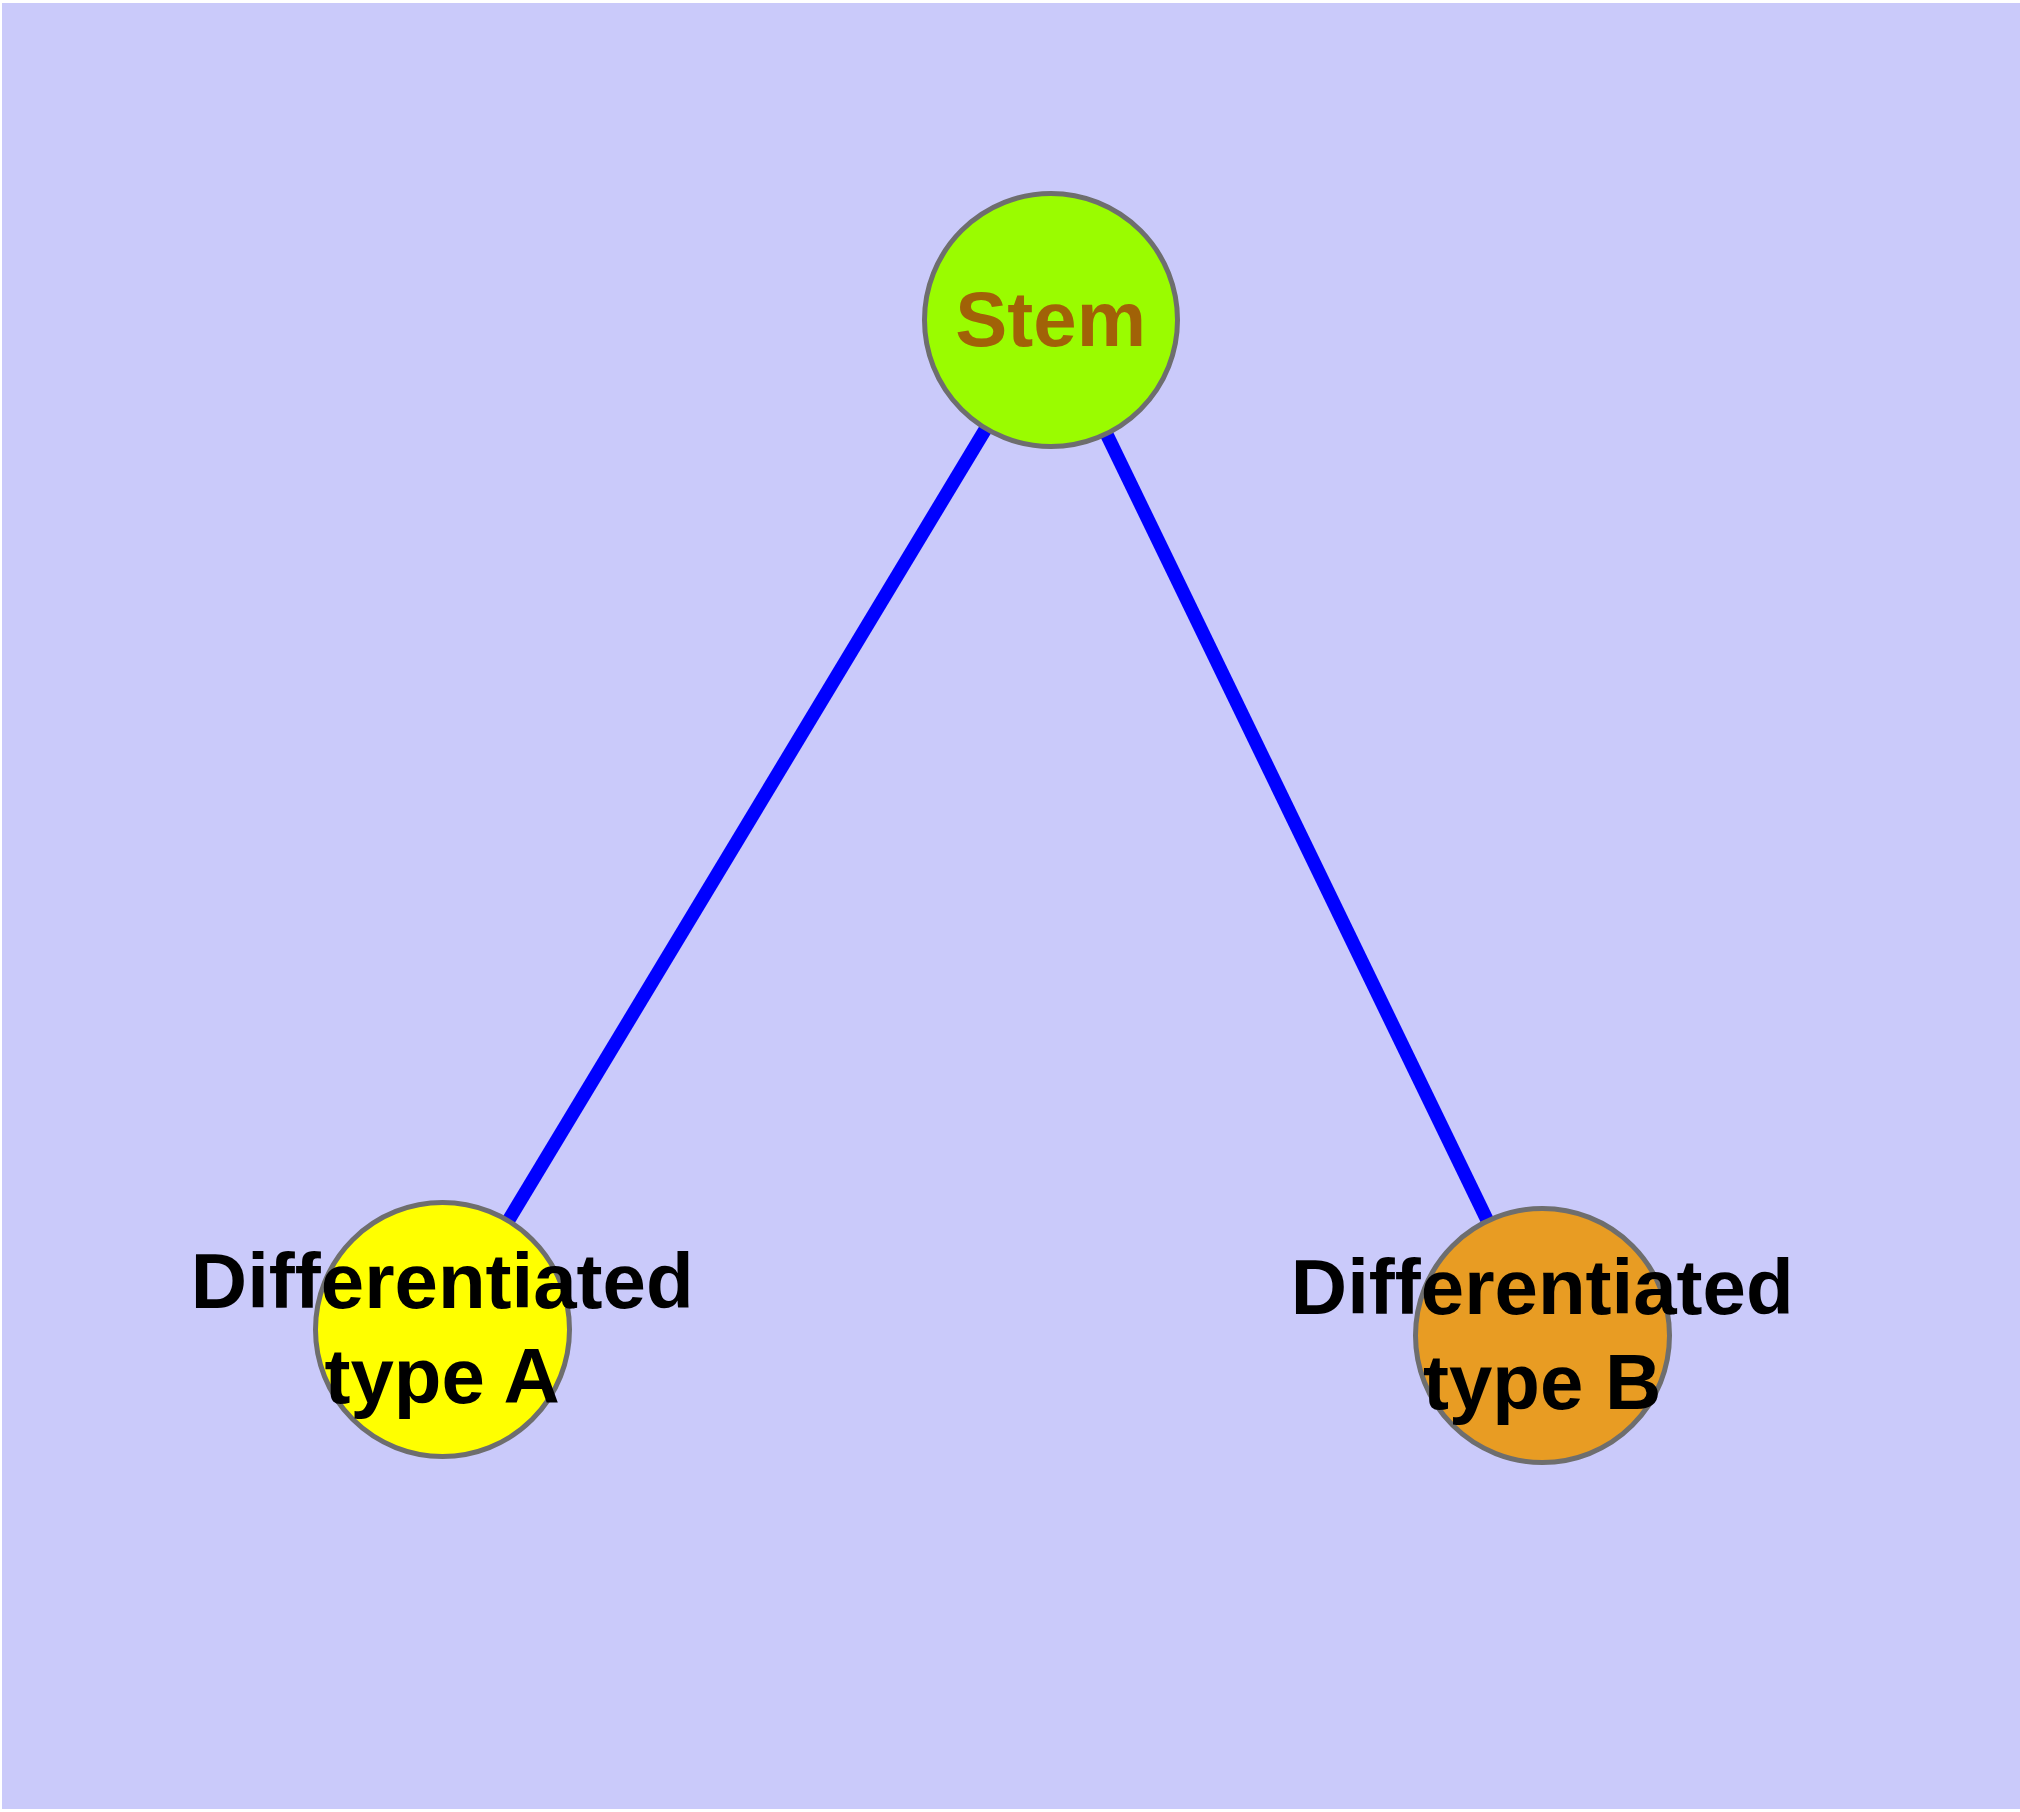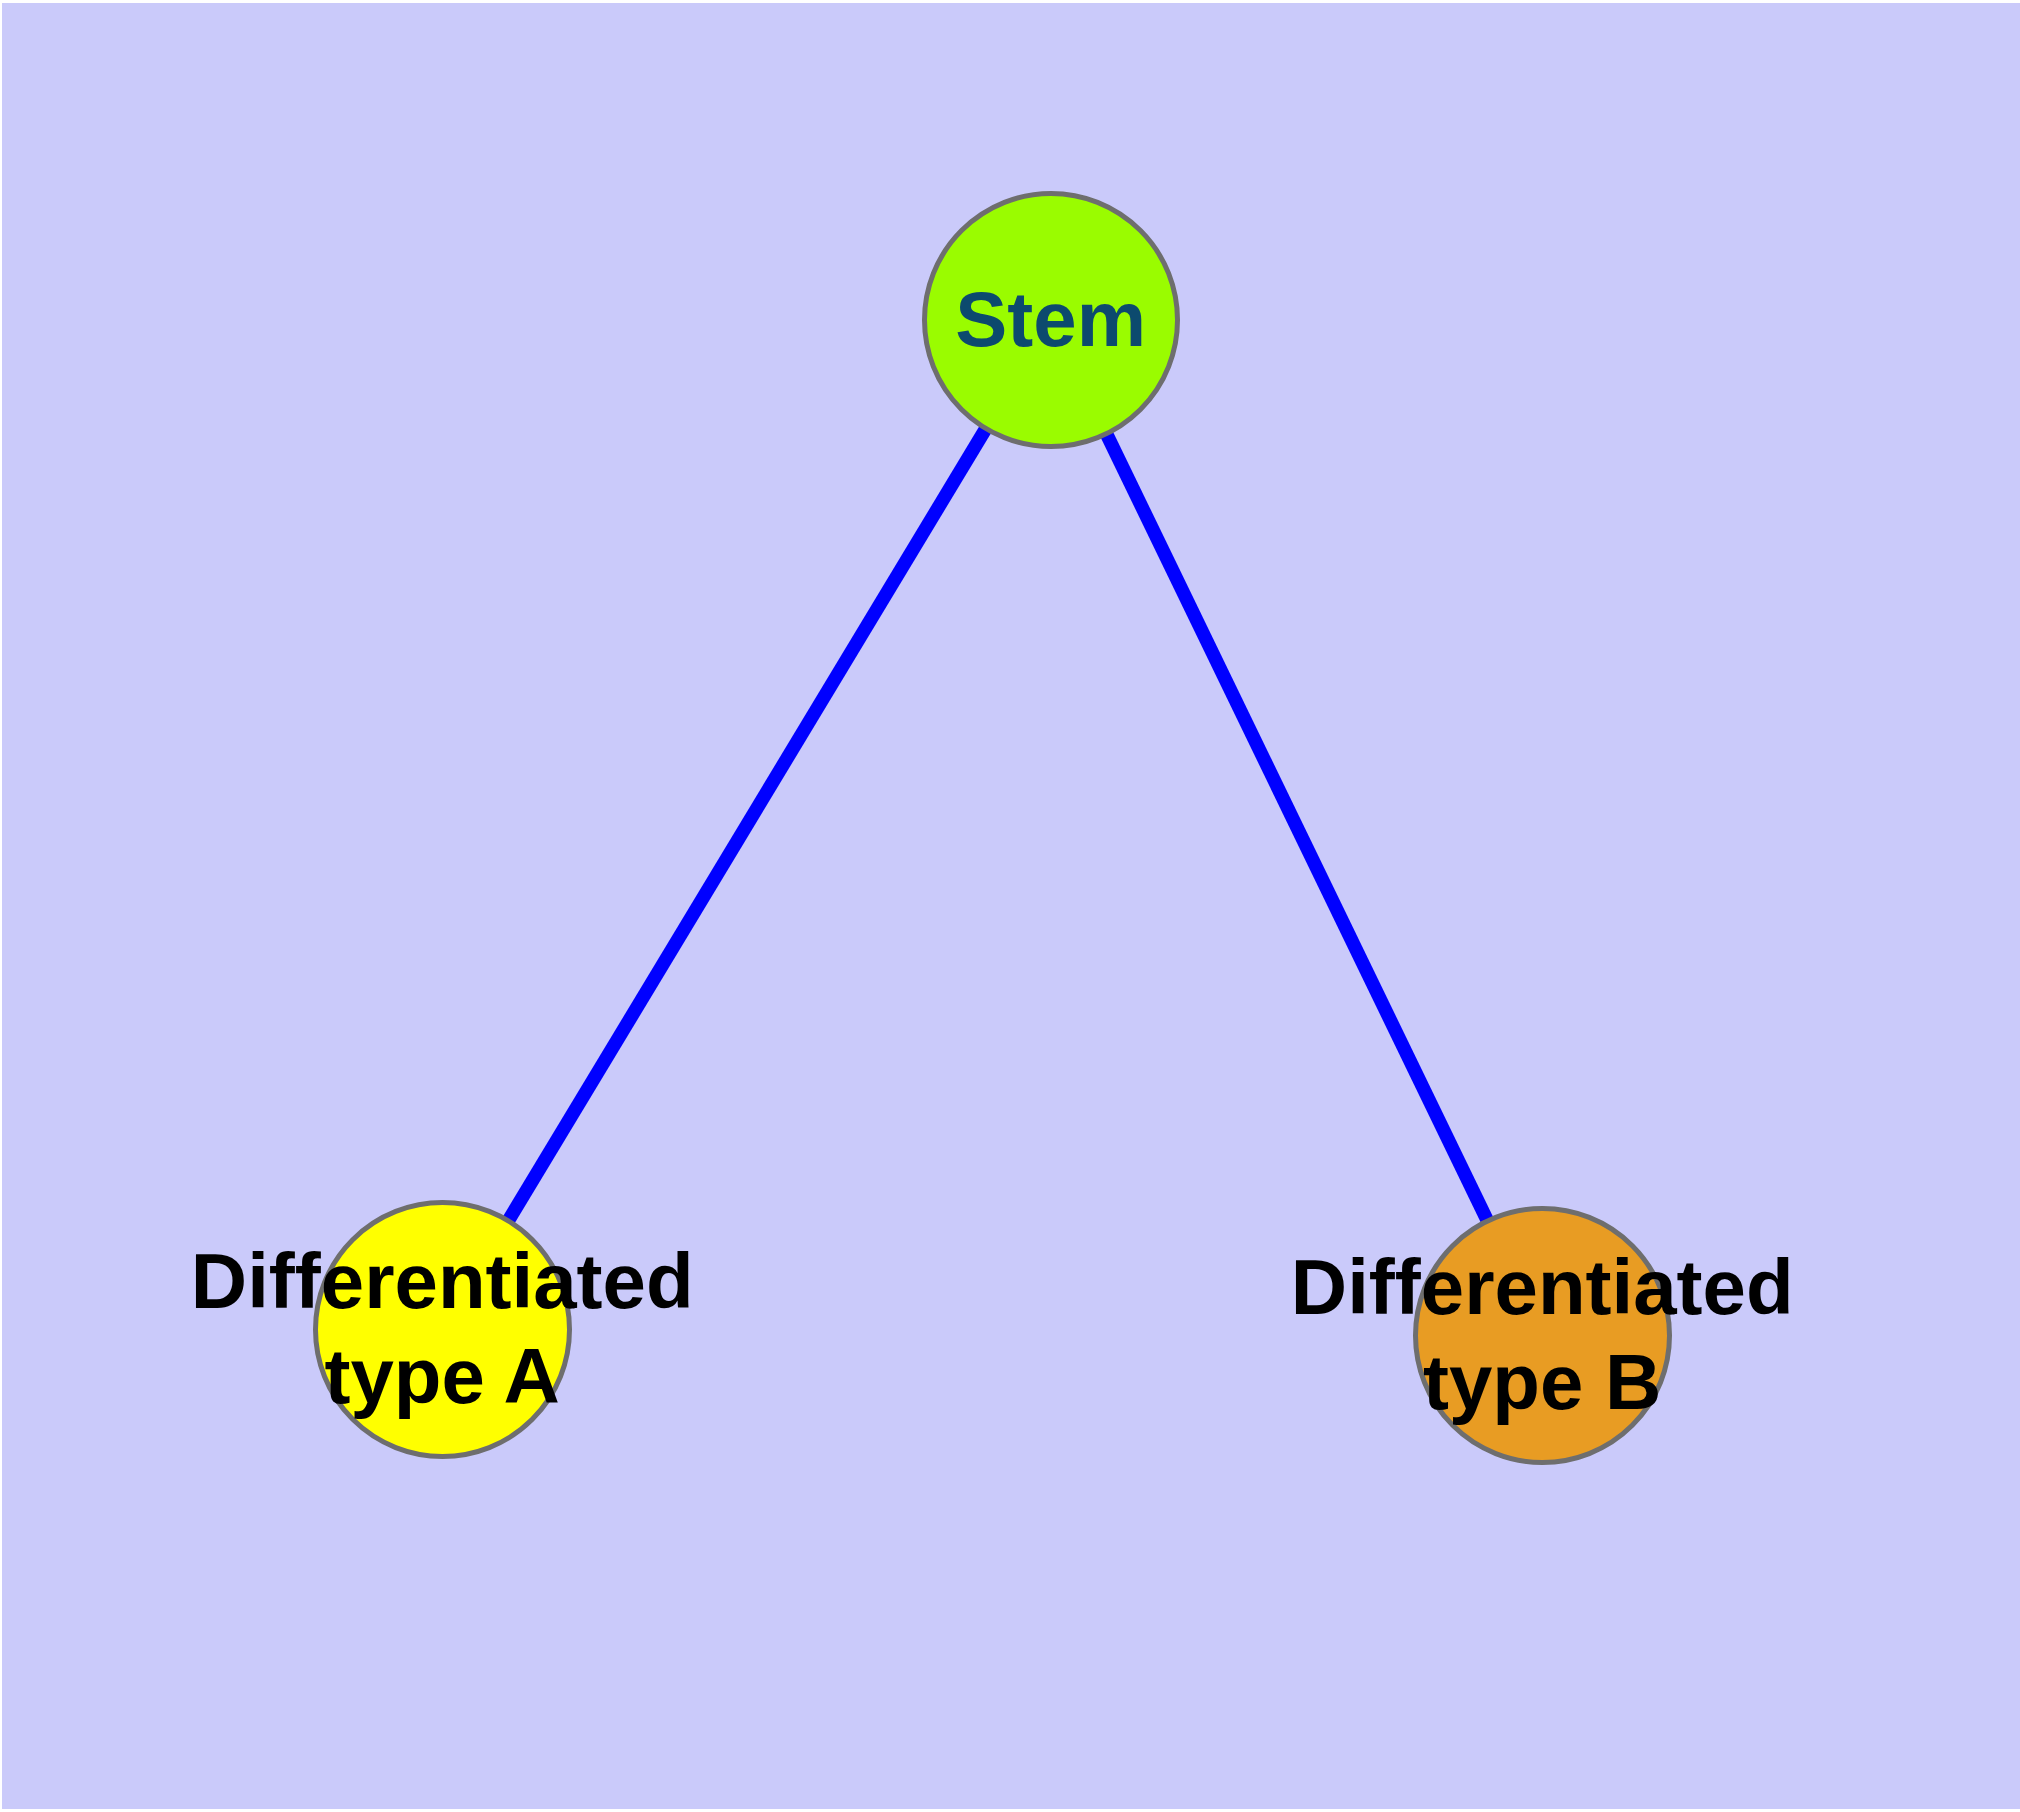--- a/index.html
+++ b/index.html
@@ -50,21 +50,21 @@
 <body style="background: rgb(255, 255, 255);">
 
 <div class="canvas" style="background: rgb(202, 202, 250);">
 
   <svg class="edges-layer" width="2019" height="1806" viewBox="0 0 2382 2131">
     <line x1="1238" y1="374" x2="520" y2="1565" stroke="#0000FF" stroke-width="16" stroke-linecap="butt"></line>
     <line x1="1238" y1="374" x2="1818" y2="1572" stroke="#0000FF" stroke-width="16" stroke-linecap="butt"></line>
   </svg>
 
   <div class="node" style="left: 920px; top: 188px; width: 258px; height: 258px; background: rgb(154, 252, 0); border-color: rgb(110, 110, 110); border-width: 5.1px;">
-    <span class="node-label" style="color: #0c4a6e;">Stem</span>
+    <span class="node-label" style="color: #a16207;">Stem</span>
   </div>
 
   <div class="node" style="left: 311px; top: 1197px; width: 259px; height: 259px; background: rgb(255, 255, 0); border-color: rgb(110, 110, 110); border-width: 5.1px;">
     <span class="node-label" style="color: rgb(0, 0, 0);">Differentiated
 type A</span>
   </div>
 
   <div class="node" style="left: 1411px; top: 1203px; width: 259px; height: 259px; background: rgb(232, 156, 35); border-color: rgb(110, 110, 110); border-width: 5.1px;">
     <span class="node-label" style="color: rgb(0, 0, 0);">Differentiated
 type B</span>

